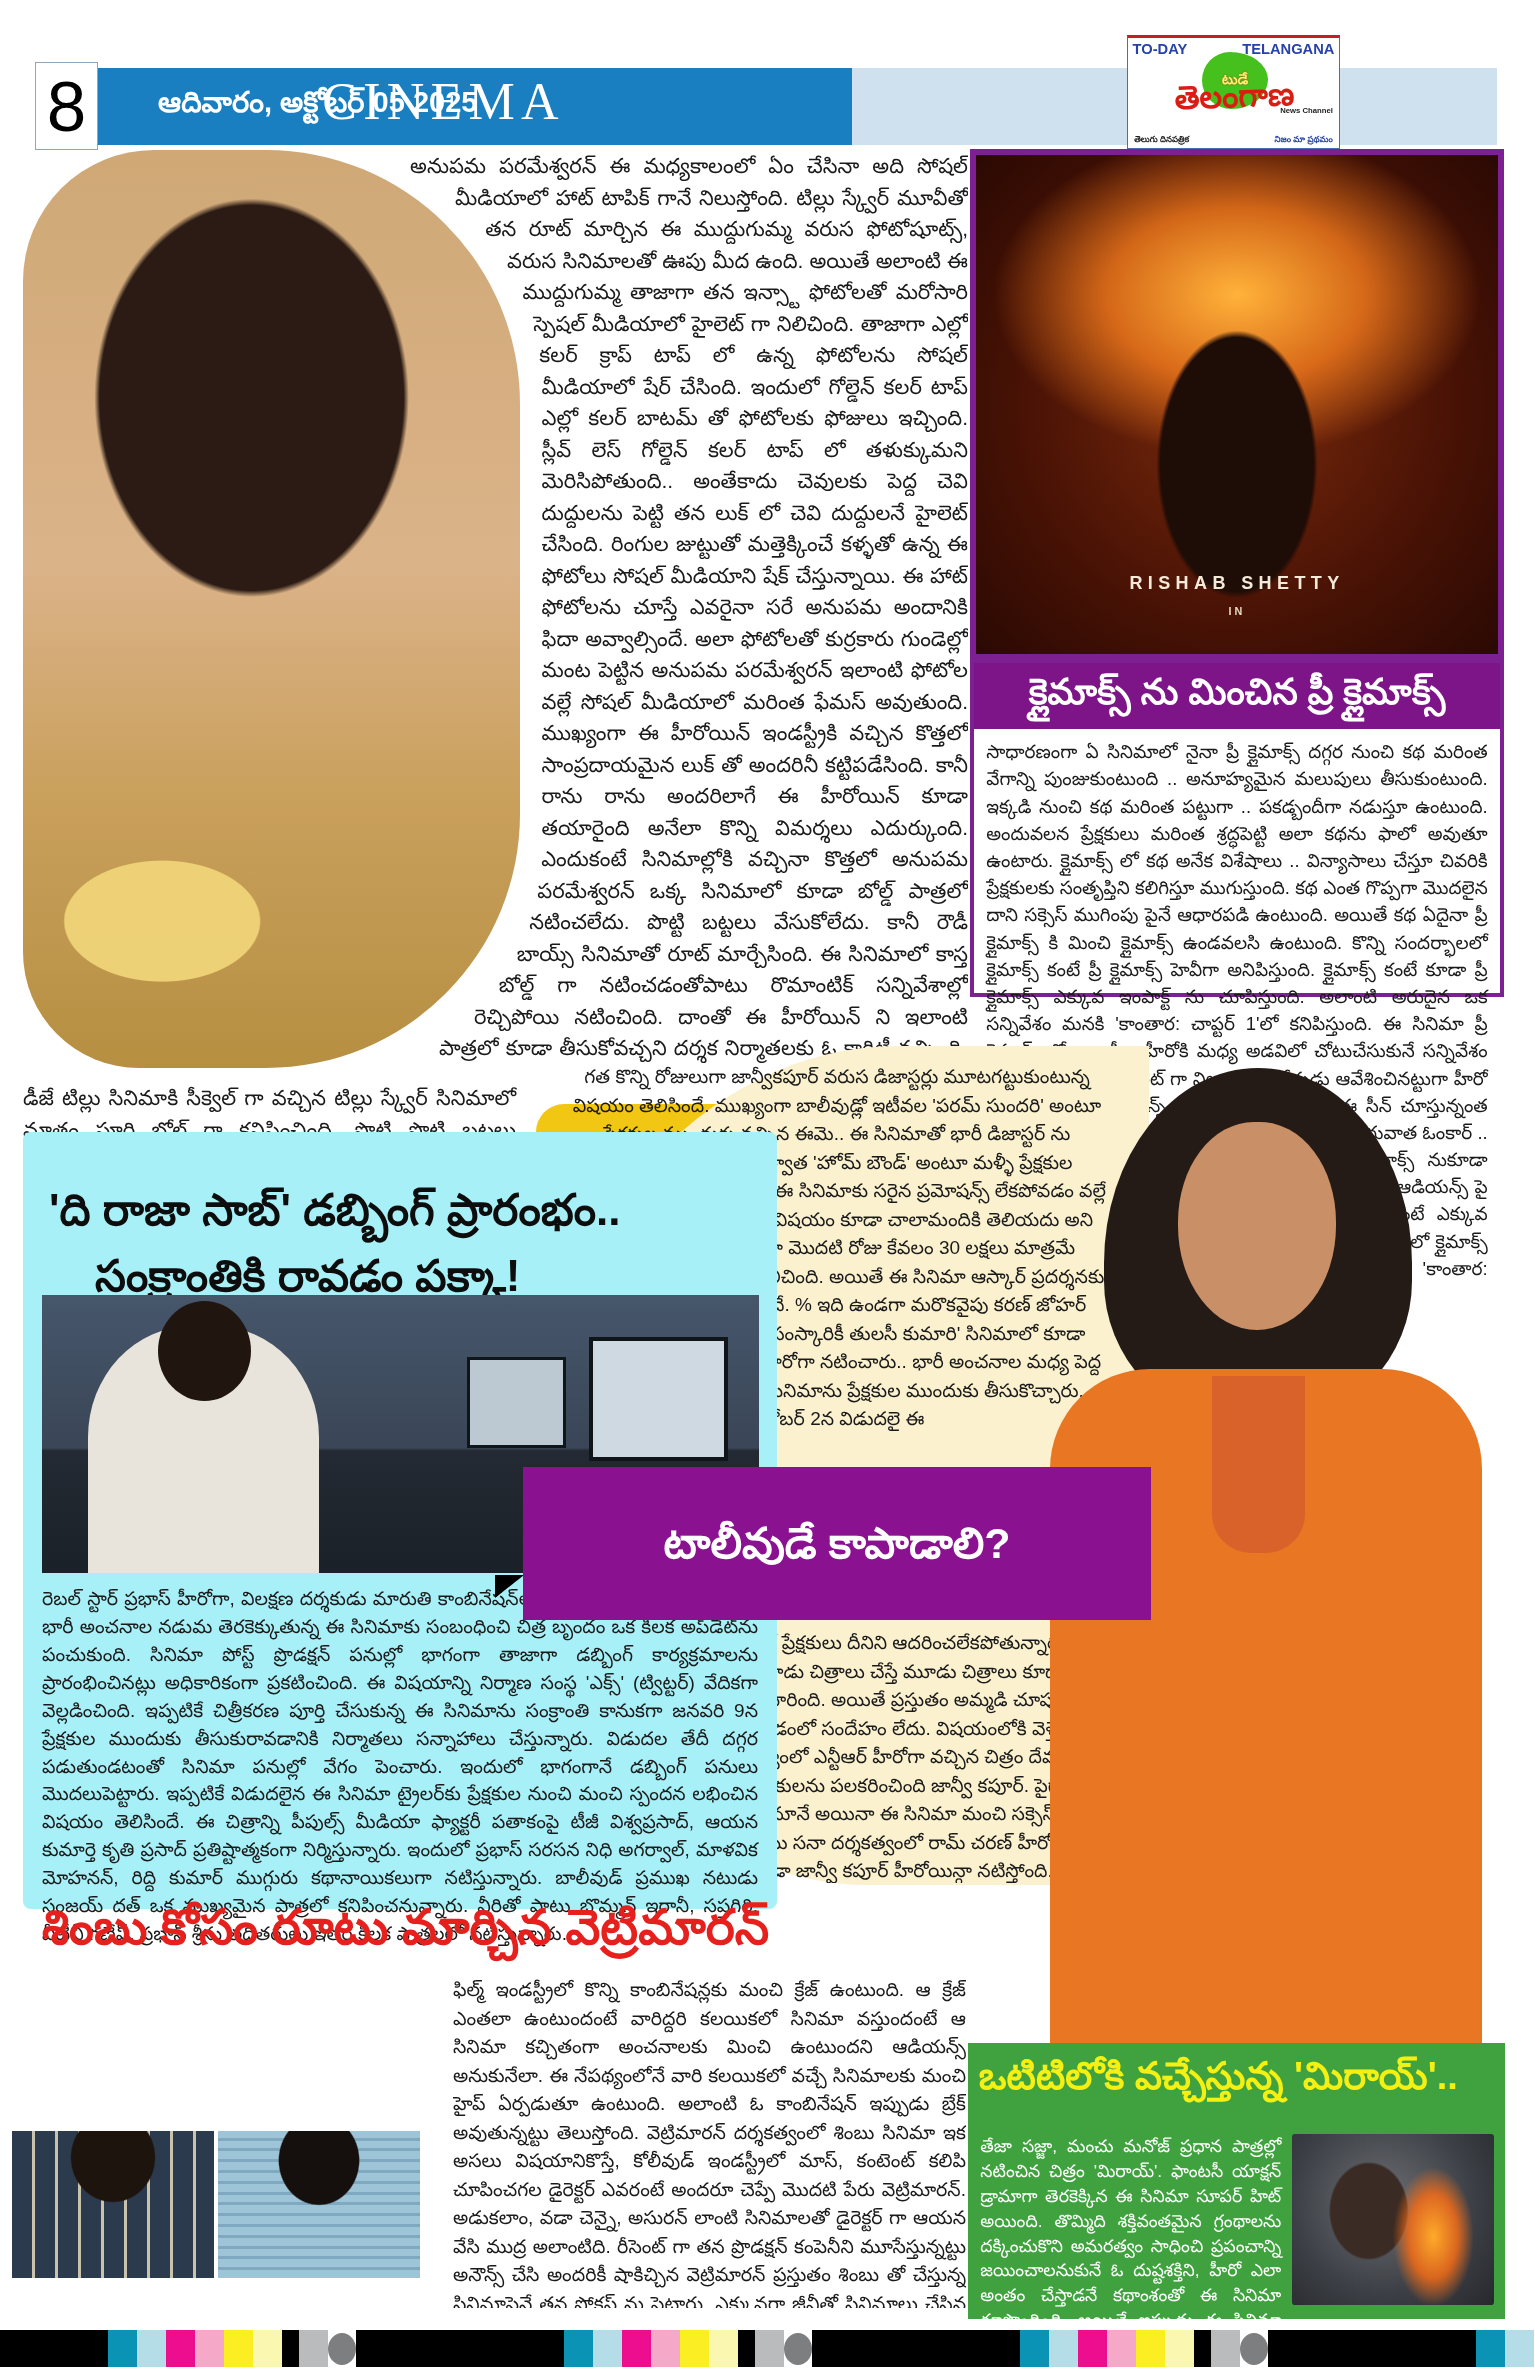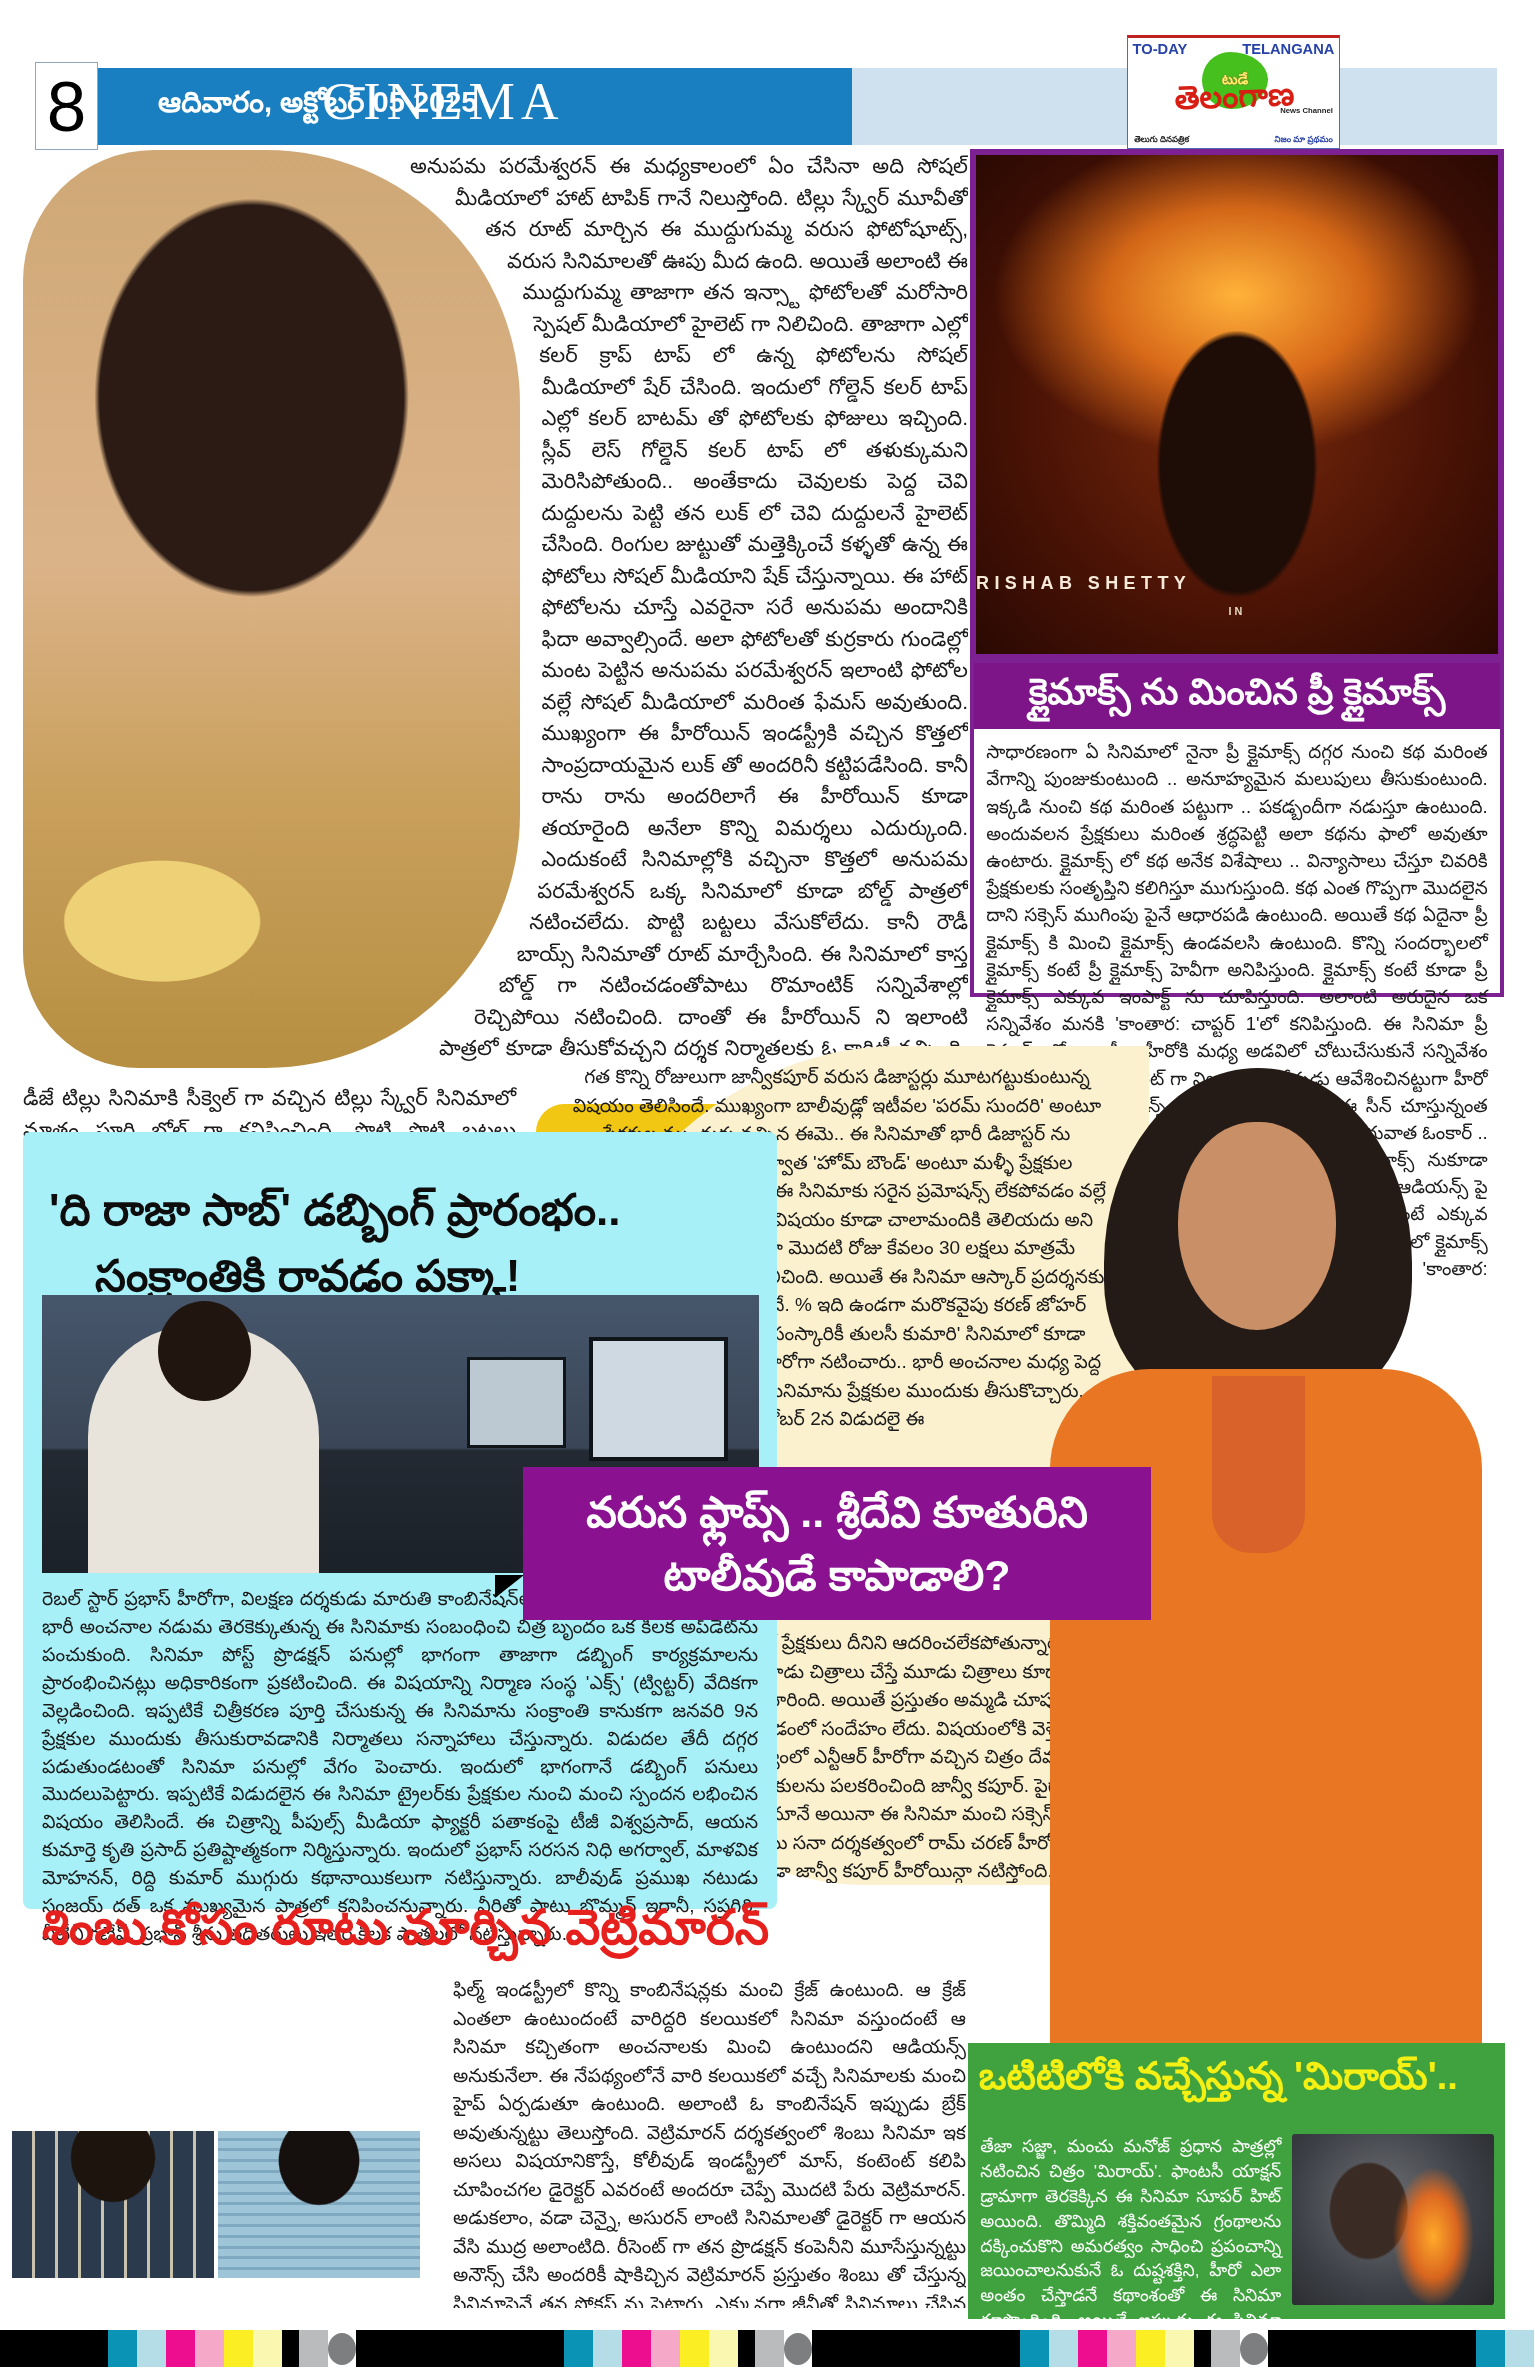--- a/index.html
+++ b/index.html
@@ -42,21 +42,21 @@
      border-radius:28px;display:flex;flex-direction:column;justify-content:center;align-items:center;
      text-align:center;}
   .main-article p{margin:0;font-size:21px;line-height:1.5;text-align:justify;}
   
   .kantara-box{position:absolute;left:970px;top:149px;width:534px;height:511px;border:6.2px solid #7d2091;
      box-sizing:border-box;
      background:
        radial-gradient(ellipse 139px 231px at 50% 62%, #1e0c06 55%, rgba(30,12,6,0) 58%),
        radial-gradient(ellipse 324px 216px at 50% 28%, #ffb23a 0%, rgba(255,130,30,.75) 40%, rgba(120,30,8,0) 75%),
        radial-gradient(circle at 50% 50%, #7a2a0c 0%, #481205 60%, #2a0903 100%);}
-  .kantara-actor{position:absolute;left:0;right:0;bottom:60px;text-align:left;color:#f5e9d8;
+  .kantara-actor{position:absolute;left:0;right:0;bottom:60px;text-align:center;color:#f5e9d8;
      font-size:18px;font-weight:bold;letter-spacing:5.4px;}
   .kantara-in{position:absolute;left:0;right:0;bottom:37px;text-align:center;color:#e8d8c2;
      font-size:10.8px;font-weight:bold;letter-spacing:3.1px;}
   .preclimax-box{position:absolute;left:970px;top:659px;width:534px;height:338px;border:4.6px solid #7d2091;
      box-sizing:border-box;background:#fff;}
   .preclimax-head{height:66px;background:#7d1588;color:#fff;display:flex;align-items:center;justify-content:center;
      font-size:36px;font-weight:bold;}
   .preclimax-body{padding:9.3px 12.3px;font-size:18.5px;line-height:1.47;text-align:justify;}
   
   .cream-box{position:absolute;left:536px;top:1046px;width:613px;height:839px;background:#fbf1cf;
@@ -169,21 +169,20 @@
   <div class="cream-box"></div>
   <div class="janhvi-top-text">గత కొన్ని రోజులుగా జాన్వీకపూర్ వరుస డిజాస్టర్లు మూటగట్టుకుంటున్న విషయం తెలిసిందే. ముఖ్యంగా బాలీవుడ్లో ఇటీవల 'పరమ్ సుందరి' అంటూ ప్రేక్షకుల ముందుకు వచ్చిన ఈమె.. ఈ సినిమాతో భారీ డిజాస్టర్ ను మూటగట్టుకుంది. ఆ తర్వాత 'హోమ్ బౌండ్' అంటూ మళ్ళీ ప్రేక్షకుల ముందుకు వచ్చింది. అయితే ఈ సినిమాకు సరైన ప్రమోషన్స్ లేకపోవడం వల్లే ఈ చిత్రం విడుదల అయిన విషయం కూడా చాలామందికి తెలియదు అని చెప్పాలి. అలా ఈ సినిమా మొదటి రోజు కేవలం 30 లక్షలు మాత్రమే వసూలు చేసి డిజాస్టర్ గా నిలిచింది. అయితే ఈ సినిమా ఆస్కార్ ప్రదర్శనకు ఎంపికైన విషయం తెలిసిందే. % ఇది ఉండగా మరొకవైపు కరణ్ జోహర్ నిర్మాణంలో వచ్చిన 'సన్నీ సంస్కారికీ తులసీ కుమారి' సినిమాలో కూడా నటించింది. వరుణ్ ధావన్ హీరోగా నటించారు.. భారీ అంచనాల మధ్య పెద్ద ఎత్తున ప్రమోషన్స్ తో ఈ సినిమాను ప్రేక్షకుల ముందుకు తీసుకొచ్చారు. అక్టోబర్ 2న విడుదలై ఈ</div>
   <div class="janhvi-photo">
     <div class="jp-hair"></div>
     <div class="jp-face"></div>
     <div class="jp-blazer"></div>
     <div class="jp-shirt"></div>
   </div>
   <div class="flops-tri"></div>
   <div class="flops-head">
-    <span>వరుస ఫ్లాప్స్ .. శ్రీదేవి కూతురిని</span>
     <span>టాలీవుడే కాపాడాలి?</span>
   </div>
   <div class="janhvi-bottom-text">సినిమా కథ రొటీన్ కథ కావడంతో ప్రేక్షకులు దీనిని ఆదరించలేకపోతున్నారు. ఇలా వరుసగా బాలీవుడ్ లో మూడు చిత్రాలు చేస్తే మూడు చిత్రాలు కూడా డిజాస్టర్ కావడం ఆశ్చర్యంగా మారింది. అయితే ప్రస్తుతం అమ్మడి చూపు టాలీవుడ్ పైనే పడింది అని చెప్పడంలో సందేహం లేదు. విషయంలోకి వెళ్తే.. గత ఏడాది కొరటాల శివ దర్శకత్వంలో ఎన్టీఆర్ హీరోగా వచ్చిన చిత్రం దేవర. ఈ సినిమా ద్వారానే తెలుగు ప్రేక్షకులను పలకరించింది జాన్వీ కపూర్. పైగా ఇది ఈమెకు తొలి తెలుగు సినిమానే అయినా ఈ సినిమా మంచి సక్సెస్ అందించింది. ఇప్పుడు బుచ్చిబాబు సనా దర్శకత్వంలో రామ్ చరణ్ హీరోగా నటిస్తున్న 'పెద్ది' సినిమాలో కూడా జాన్వీ కపూర్ హీరోయిన్గా నటిస్తోంది. దీనికి తోడు నాని హీరోగా నటిస్తున్న 'ది ప్యారడైజ్' సినిమాలో కూడా జాన్వీ కపూర్ నటిస్తోంది. ప్రస్తుతం జాన్వీ కపూర్ ఆశలన్నీ కూడా టాలీవుడ్ పైనే ఉన్నాయని చెప్పాలి. ఎందుకంటే కొంతకాలంగా బాలీవుడ్ పైనే ఆశలు పెంచుకున్న ఈ ముద్దుగుమ్మకు అక్కడ కనీసం ఒక్క సినిమా కూడా మంచి విజయాన్ని అందించలేకపోయింది. దీంతో ఇప్పుడు ఈమె కెరియర్ ముందుకు సాగాలి అంటే ఈమెను టాలీవుడ్ సినీ పరిశ్రమ మాత్రమే కాపాడాలి అంటూ జాన్వీ అభిమానులు కూడా కామెంట్లు చేస్తున్నారు.</div>
 
   <div class="cyan-box">
     <div class="rs-head">
       <span class="l1">'ది రాజా సాబ్' డబ్బింగ్ ప్రారంభం..</span>
       <span class="l2">సంక్రాంతికి రావడం పక్కా!</span>
     </div>
     <div class="dubbing-photo">

